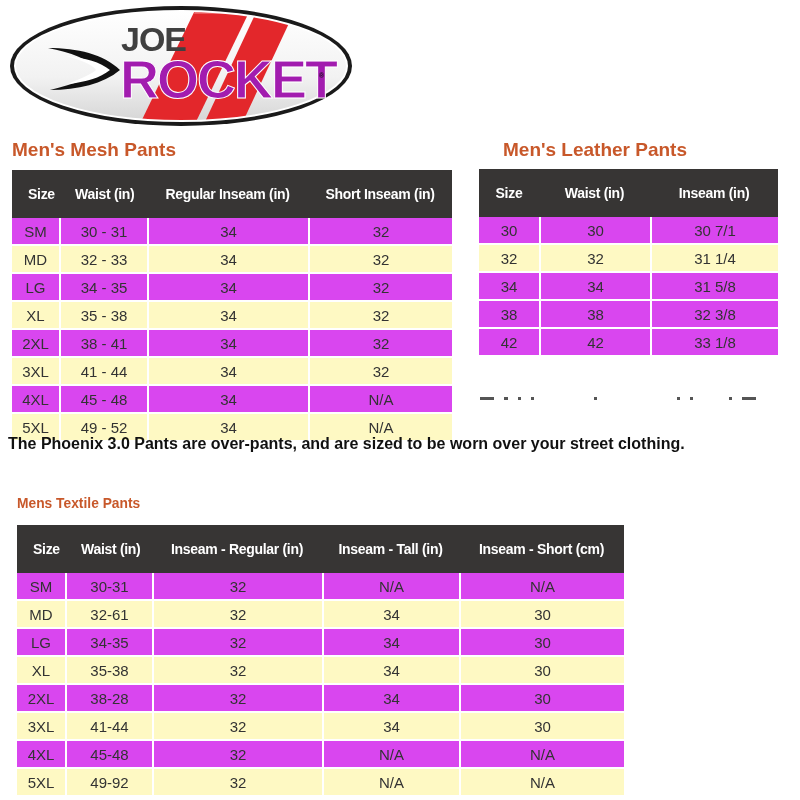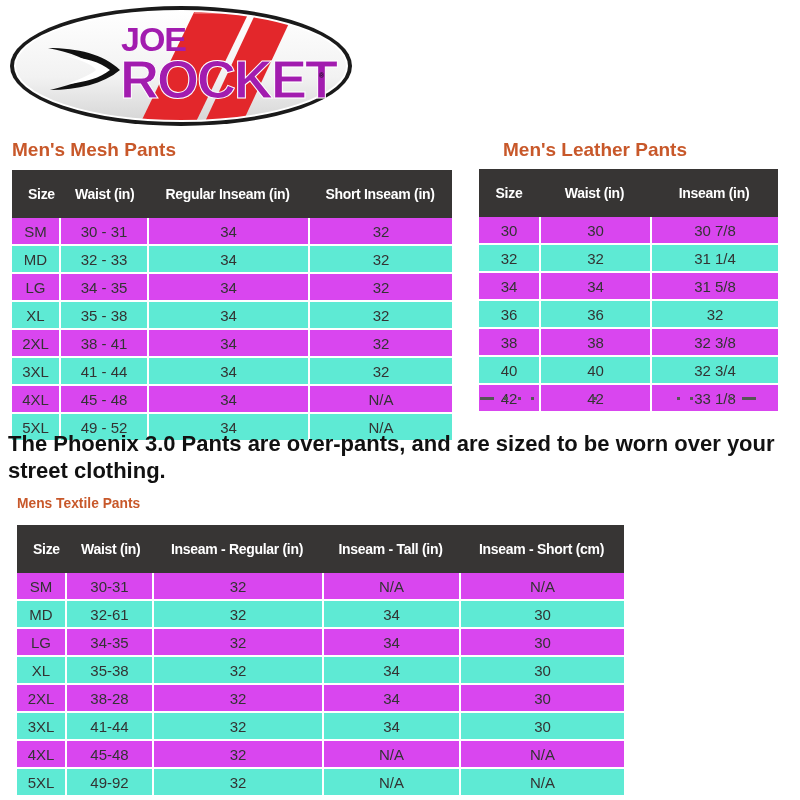--- a/index.html
+++ b/index.html
@@ -10,21 +10,21 @@
     .page { position: relative; width: 800px; height: 800px; }
 
     
     .logo {
       position: absolute; left: 8px; top: 4px; width: 346px; height: 124px;
     }
     .logo svg { width: 100%; height: 100%; display: block; }
     .logo-text { position: absolute; left: 0; top: 0; width: 100%; height: 100%; }
     .logo-joe {
       position: absolute; left: 113px; top: 18px;
-      font: bold 34px/34px "Liberation Sans", sans-serif; color: #a21caf;
+      font: bold 34px/34px "Liberation Sans", sans-serif; color: #404040;
       letter-spacing: -1px;
     }
     .logo-rocket {
       position: absolute; left: 112px; top: 48px;
       font: bold 54px/54px "Liberation Sans", sans-serif; color: #a21caf;
       letter-spacing: -2px;
       -webkit-text-stroke: 1px #fff;
     }
     .logo-reg {
       position: absolute; left: 311px; top: 68px;
@@ -47,41 +47,41 @@
       background: #373534; color: #ffffff; font-weight: bold; font-size: 14px;
       height: 31px; text-align: center; white-space: nowrap; padding: 16px;
       letter-spacing: -0.3px;
     }
     table.size-table td {
       font-size: 15px; color: #333; text-align: center; white-space: nowrap;
       padding: 0; border-left: 2px solid #ffffff; border-bottom: 2px solid #fff;
     }
     table.size-table td:first-child { border-left: none; }
     table.size-table tr.odd td { background: #d946ef; }
-    table.size-table tr.even td { background: #5eead4; }
+    table.size-table tr.even td { background: #fef9c3; }
 
     #mesh-table { left: 12px; top: 170px; width: 440px; }
     #mesh-table td { height: 28px; }
     #leather-table { left: 479px; top: 169px; width: 299px; }
     #leather-table td { height: 28px; }
     #textile-table { left: 17px; top: 525px; width: 607px; }
     #textile-table td { height: 28px; }
 
     .cutoff-line {
       position: absolute; left: 480px; top: 397px; width: 300px; height: 4px;
       overflow: hidden;
     }
     .cutoff-line span {
       display: inline-block; height: 3px; background: #555; margin-right: 10px; vertical-align: top;
     }
 
     
     .note {
       position: absolute; left: 8px; top: 430px; width: 770px;
-      font-weight: bold; font-size: 22px; line-height: 27px; color: #111;
+      font-weight: bold; font-size: 16px; line-height: 27px; color: #111;
     }
   </style>
 </head>
 <body>
 
 <div class="page">
 
   <div class="logo">
     <svg viewBox="0 0 346 124">
       <defs>
@@ -192,46 +192,36 @@
         <tr>
       <th>Size</th>
       <th>Waist (in)</th>
       <th>Inseam (in)</th>
     </tr>
       </thead>
     <tbody>
       <tr class="odd">
           <td>30</td>
           <td>30</td>
-          <td>30 7/8</td>
+          <td>30 7/1</td>
         </tr>
       <tr class="even">
           <td>32</td>
           <td>32</td>
           <td>31 1/4</td>
         </tr>
       <tr class="odd">
           <td>34</td>
           <td>34</td>
           <td>31 5/8</td>
-        </tr>
-      <tr class="even">
-          <td>36</td>
-          <td>36</td>
-          <td>32</td>
         </tr>
       <tr class="odd">
           <td>38</td>
           <td>38</td>
           <td>32 3/8</td>
-        </tr>
-      <tr class="even">
-          <td>40</td>
-          <td>40</td>
-          <td>32 3/4</td>
         </tr>
       <tr class="odd">
           <td>42</td>
           <td>42</td>
           <td>33 1/8</td>
         </tr>
     </tbody>
   </table>
   <div class="cutoff-line">
     <span style="width:14px"></span><span style="width:4px"></span><span style="width:3px"></span><span style="width:3px"></span><span style="width:40px; background:transparent"></span><span style="width:3px"></span><span style="width:60px; background:transparent"></span><span style="width:3px"></span><span style="width:3px"></span><span style="width:16px; background:transparent"></span><span style="width:3px"></span><span style="width:14px"></span>

